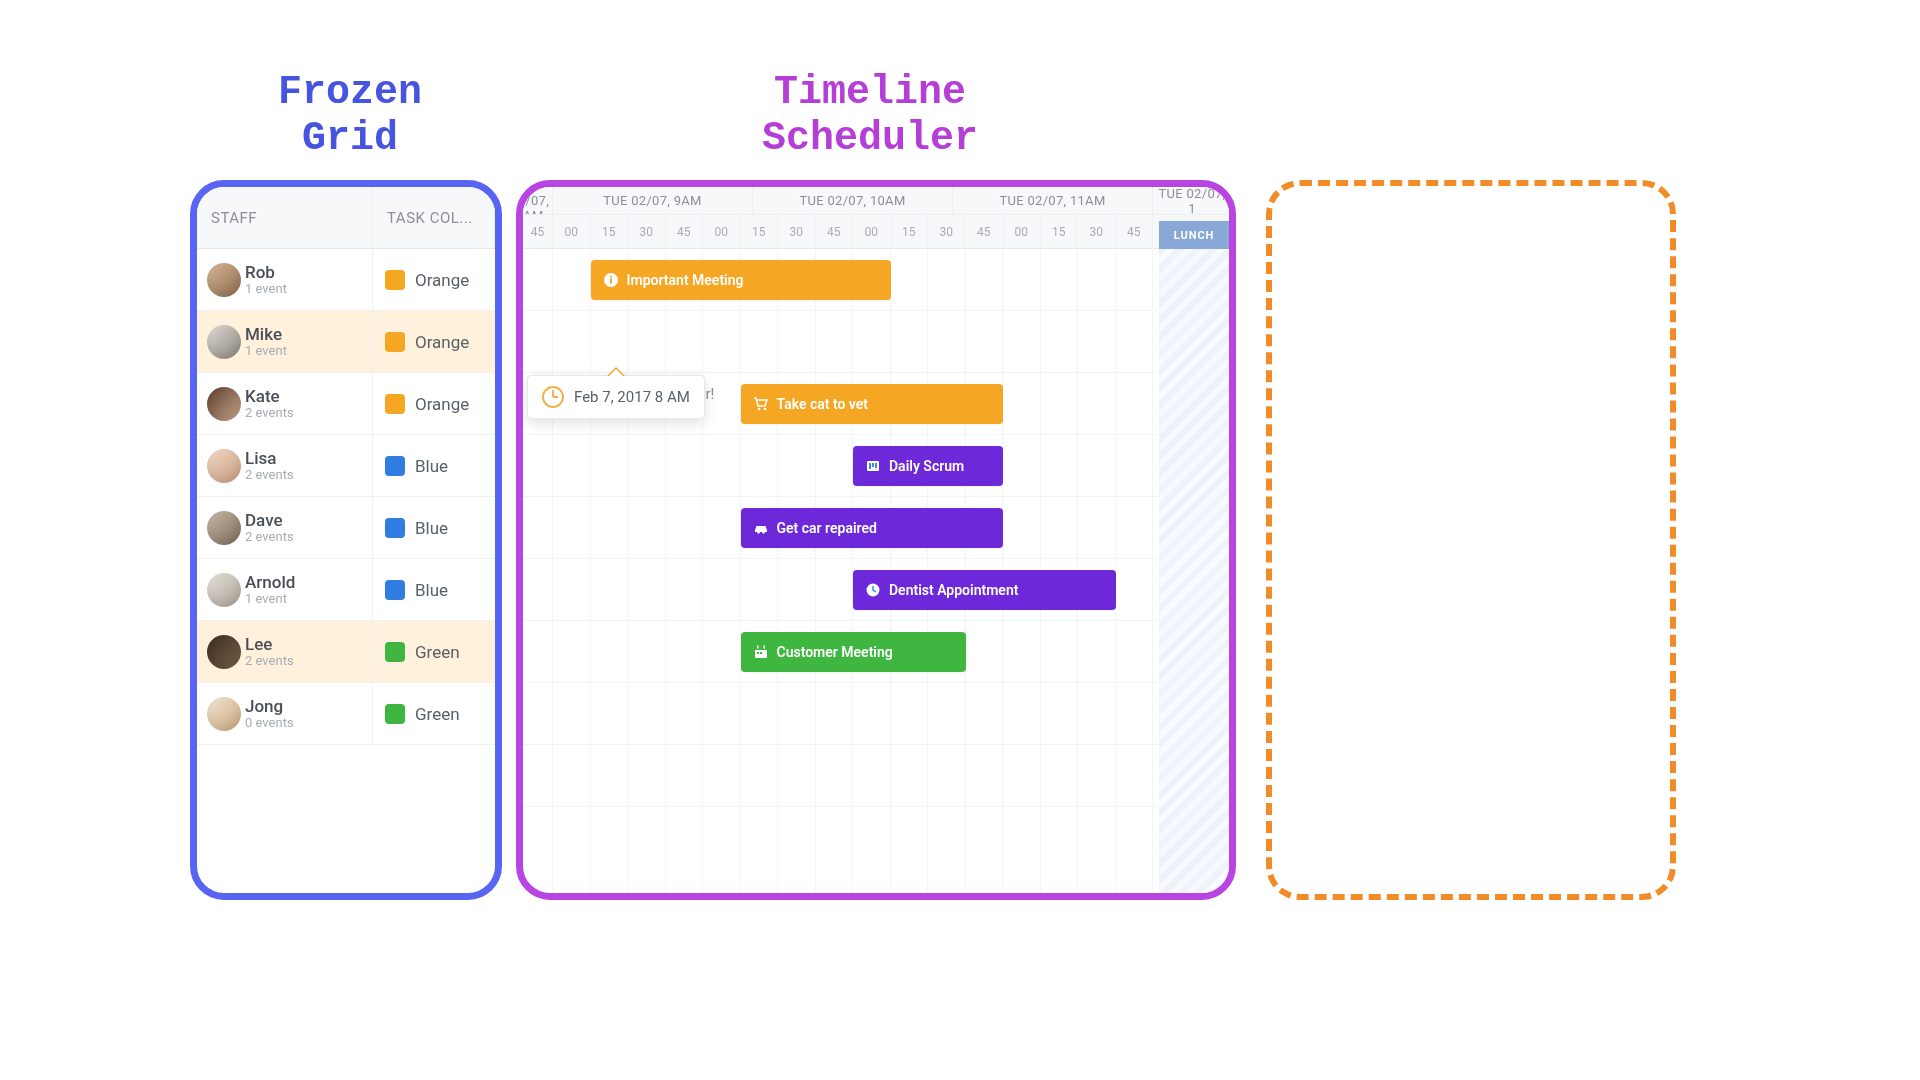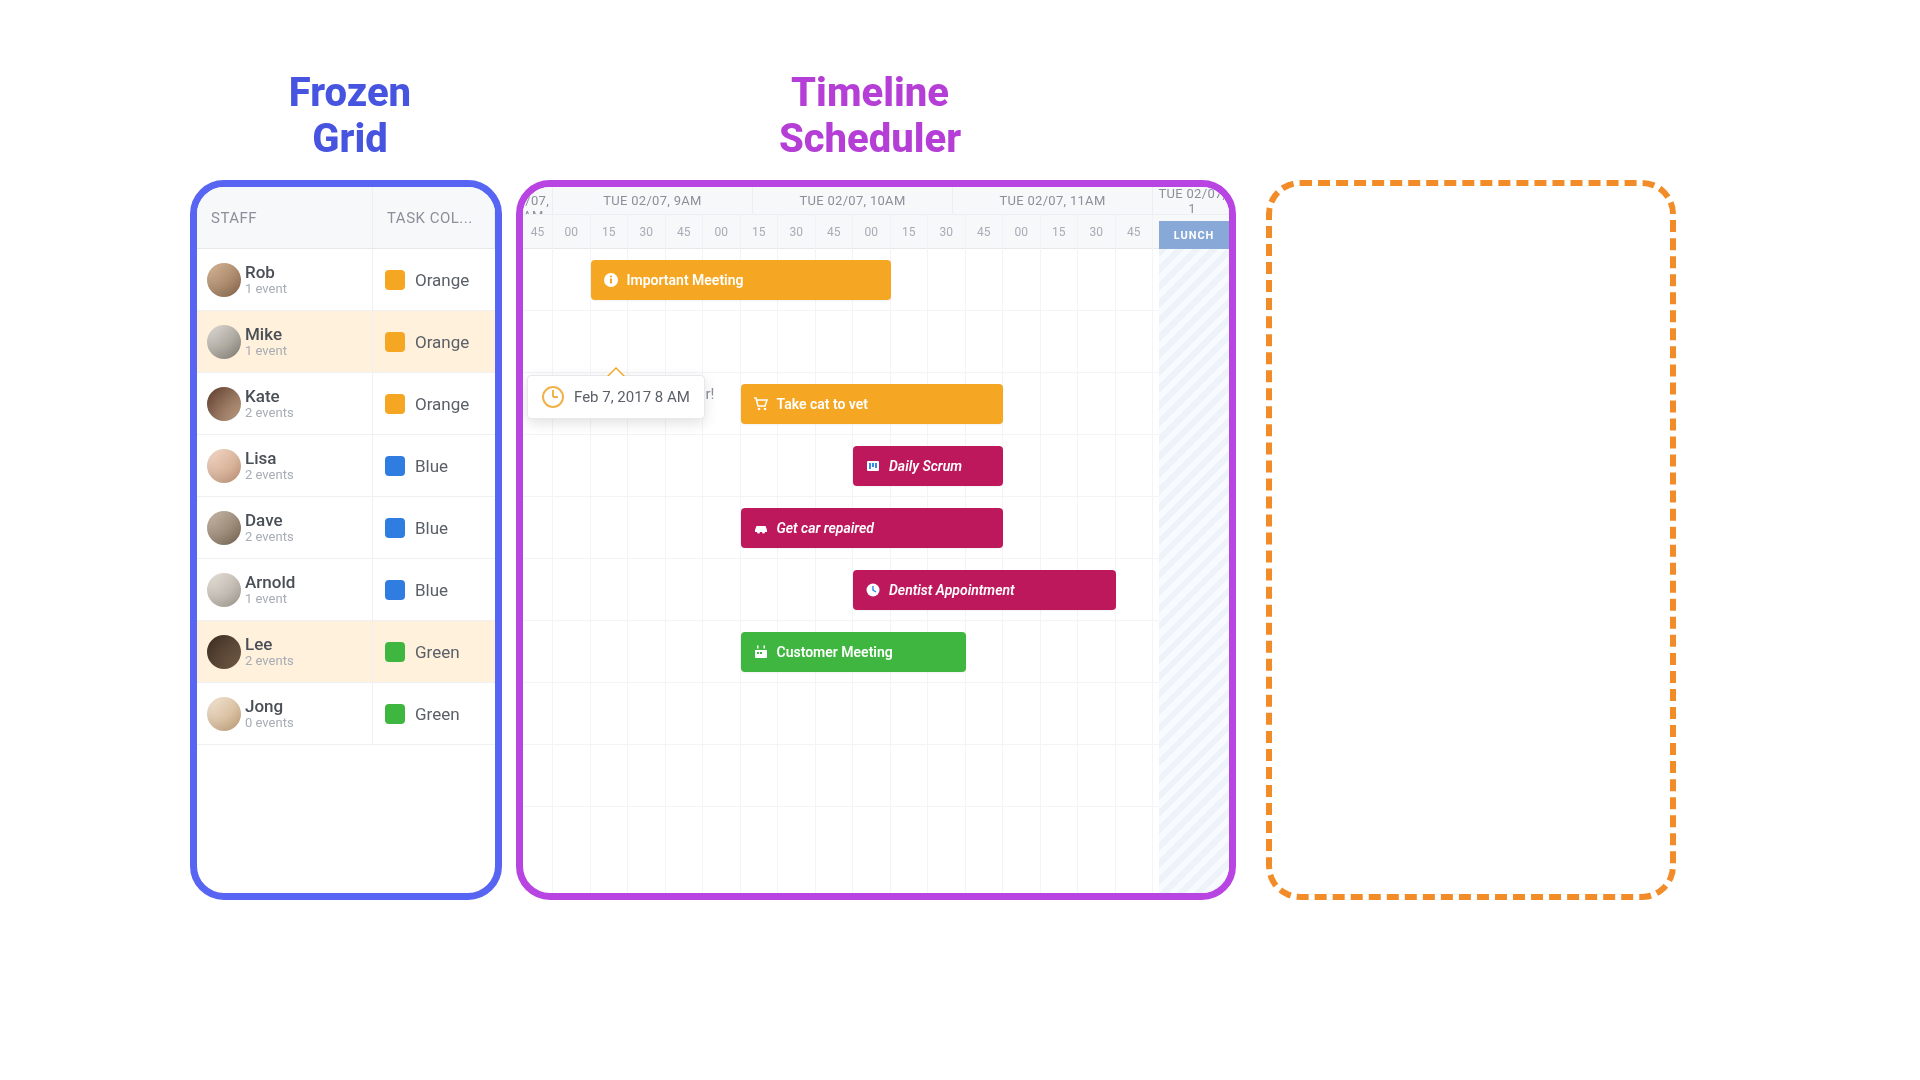--- a/index.html
+++ b/index.html
@@ -13,20 +13,21 @@
   }
   .stage {
     position: absolute;
     left: 190px;
     top: 70px;
     width: 1540px;
   }
   .titles {
     display: flex;
     margin-bottom: 18px;
+    font-family: Liberation Mono, monospace;
   }
   .title {
     font-weight: 800;
     font-size: 40px;
     line-height: 1.15;
     text-align: center;
   }
   .title-frozen { width: 320px; color: #4754e0; }
   .title-scheduler { width: 720px; color: #b53ed6; }
   .title-extra { width: 420px; color: #f28c28; margin-left: 30px;}
@@ -189,21 +190,21 @@
     font-size:14px;
     font-weight:600;
     display:flex; align-items:center;
     padding:0 12px;
     gap:8px;
     white-space:nowrap;
     overflow:hidden;
     box-shadow: 0 1px 2px rgba(0,0,0,0.05);
   }
   .ev-orange{ background:#f5a623; }
-  .ev-blue  { background:#be185d;font-style:italic; }
+  .ev-blue  { background:#6d28d9; }
   .ev-green { background:#3fb63f; }
   .ev-icon { width:16px;height:16px;display:flex;align-items:center;justify-content:center;}
 
   .tooltip {
     position:absolute;
     background:#fff;
     border:1px solid #e6e8ec;
     border-radius:4px;
     box-shadow: 0 4px 14px rgba(0,0,0,0.12);
     padding:10px 14px;

